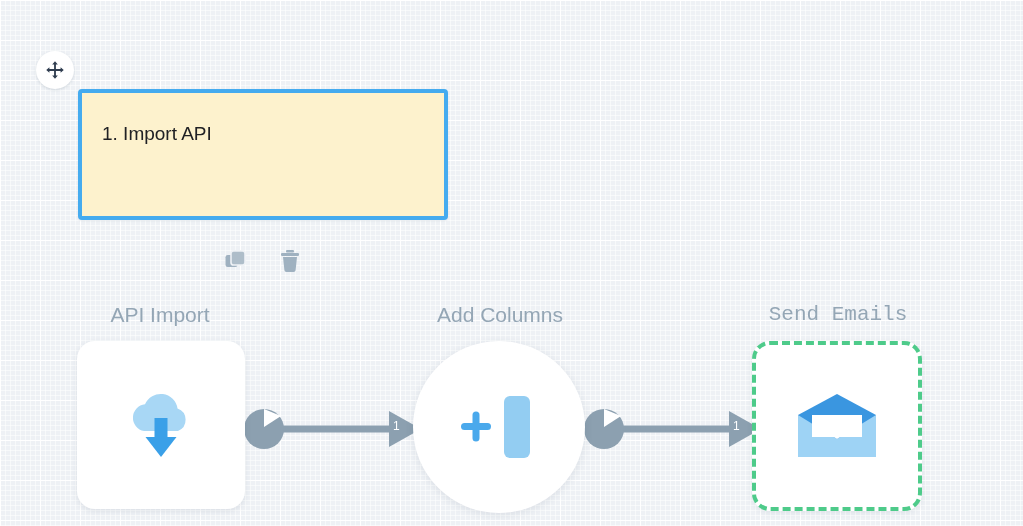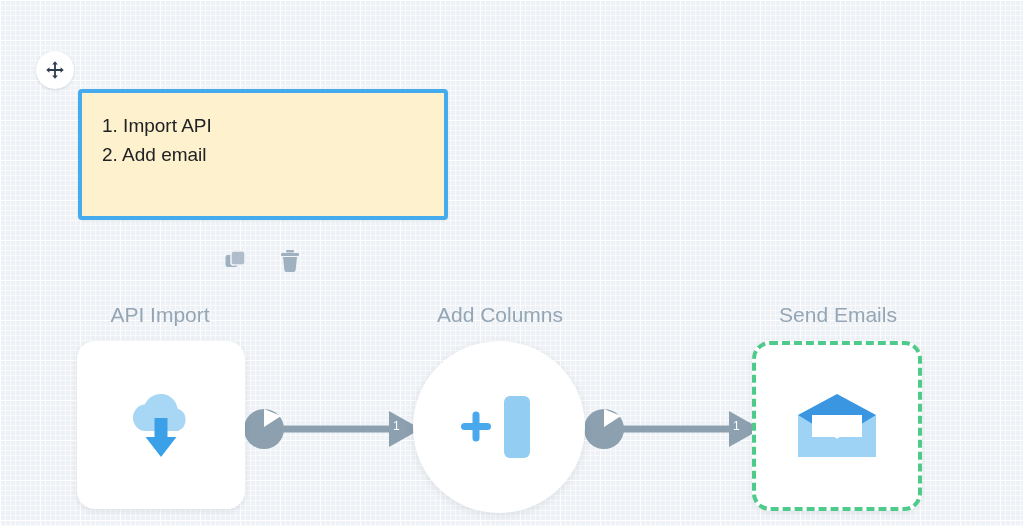--- a/index.html
+++ b/index.html
@@ -55,21 +55,21 @@
   #sticky-note {
     position: absolute;
     left: 78px;
     top: 89px;
     width: 370px;
     height: 131px;
     box-sizing: border-box;
     background: #fdf2cd;
     border: 4px solid #44abef;
     border-radius: 4px;
-    padding: 18px 20px;
+    padding: 26px 20px;
     box-shadow: 0 1px 2px rgba(40,60,90,0.08);
   }
   .note-line {
     font-size: 19px;
     line-height: 29px;
     color: #202124;
     white-space: pre;
   }
 
   
@@ -93,21 +93,21 @@
   
   .node-label {
     position: absolute;
     font-size: 21px;
     color: #94a6b5;
     white-space: nowrap;
     text-align: center;
   }
   #label-api   { left: 60px;  top: 303px; width: 200px; }
   #label-add   { left: 400px; top: 303px; width: 200px; }
-  #label-send  { left: 738px; top: 303px; width: 200px; }
+  #label-send  { left: 738px; top: 303px; width: 200px; font-family: Liberation Mono, monospace; }
 
   
   .node {
     position: absolute;
     background: #ffffff;
     display: flex;
     align-items: center;
     justify-content: center;
     cursor: pointer;
   }
@@ -163,21 +163,20 @@
 <div id="canvas">
 
   <div id="drag-handle">
     <svg width="20" height="20" viewBox="0 0 24 24">
       <path fill="#2f3d4f" d="M12 1.5 L15.4 5.3 L13.1 5.3 L13.1 10.9 L18.7 10.9 L18.7 8.6 L22.5 12 L18.7 15.4 L18.7 13.1 L13.1 13.1 L13.1 18.7 L15.4 18.7 L12 22.5 L8.6 18.7 L10.9 18.7 L10.9 13.1 L5.3 13.1 L5.3 15.4 L1.5 12 L5.3 8.6 L5.3 10.9 L10.9 10.9 L10.9 5.3 L8.6 5.3 Z"></path>
     </svg>
   </div>
 
   <div id="sticky-note">
     <div class="note-line">1. Import API</div>
-    <div class="note-line">2. Add email</div>
   </div>
 
   <div id="note-toolbar">
     <div class="tool-btn">
       <svg width="24" height="24" viewBox="0 0 24 24">
         <rect x="1.5" y="6" width="12" height="12" rx="2.2" fill="#9fb1c0"></rect>
         <rect x="7" y="2" width="14" height="14" rx="2.6" fill="#aebdc9" stroke="#eef1f5" stroke-width="1.6"></rect>
       </svg>
     </div>
     <div class="tool-btn">

